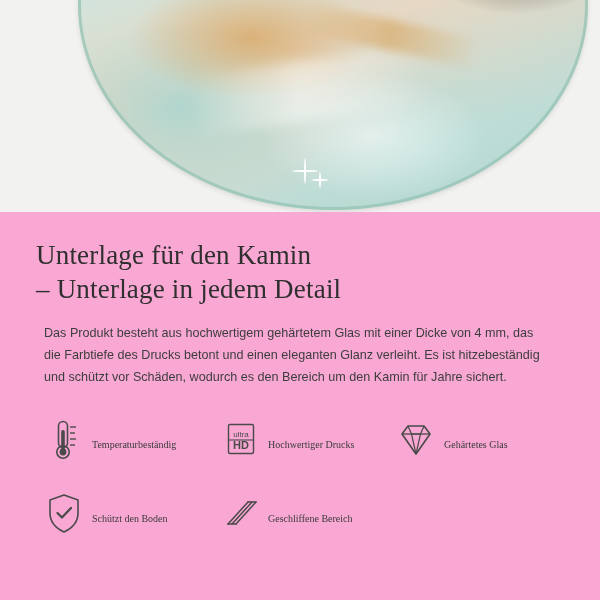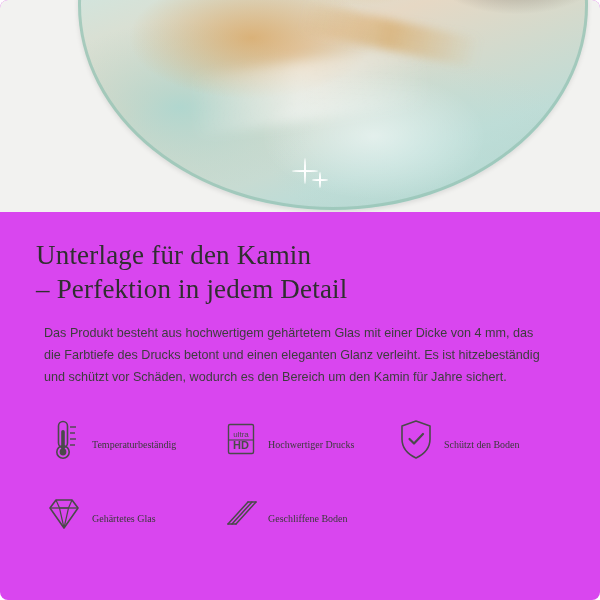--- a/index.html
+++ b/index.html
@@ -10,23 +10,22 @@
     width: 600px;
     height: 600px;
     background: #ffffff;
     font-family: "Liberation Sans", sans-serif;
     overflow: hidden;
   }
   .page {
     position: relative;
     width: 600px;
     height: 600px;
-    background: #d946ef;
+    background: #f9a8d4;
     overflow: hidden;
-    border-radius: 8px;
   }
 
   
   .hero {
     position: relative;
     width: 600px;
     height: 212px;
     background: #f2f2f0;
     overflow: hidden;
   }
@@ -175,21 +174,21 @@
     <div class="hero-streak-1"></div>
     <div class="hero-streak-2"></div>
     <div class="sparkle sparkle-a"></div>
     <div class="sparkle sparkle-b"></div>
   </div>
 
   <div class="content">
 
     <h1 class="headline">
       <span>Unterlage für den Kamin</span>
-      <span class="line2">– Perfektion in jedem Detail</span>
+      <span class="line2">– Unterlage in jedem Detail</span>
     </h1>
 
     <p class="intro">Das Produkt besteht aus hochwertigem gehärtetem Glas mit einer Dicke von 4 mm, das die Farbtiefe des Drucks betont und einen eleganten Glanz verleiht. Es ist hitzebeständig und schützt vor Schäden, wodurch es den Bereich um den Kamin für Jahre sichert.</p>
 
     <div class="features">
 
       <div class="feature">
         <div class="feature-icon">
           <svg width="40" height="44" viewBox="0 0 40 44" fill="none" xmlns="http://www.w3.org/2000/svg">
             <rect x="14.5" y="3.5" width="9" height="26" rx="4.5" stroke="#4a4a4a" stroke-width="1.6"></rect>
@@ -212,50 +211,50 @@
             <text x="24" y="19" text-anchor="middle" font-family="Liberation Sans, sans-serif" font-size="8" fill="#4a4a4a">ultra</text>
             <text x="24" y="31" text-anchor="middle" font-family="Liberation Sans, sans-serif" font-size="11" font-weight="bold" fill="#4a4a4a">HD</text>
             <line x1="11.5" y1="22" x2="36.5" y2="22" stroke="#4a4a4a" stroke-width="1.1"></line>
           </svg>
         </div>
         <div class="feature-label">Hochwertiger Drucks</div>
       </div>
 
       <div class="feature">
         <div class="feature-icon">
-          <svg width="42" height="46" viewBox="0 0 42 46" xmlns="http://www.w3.org/2000/svg">
-            <path d="M21 4 L35 9 V22 C35 31 28.5 37.5 21 41 C13.5 37.5 7 31 7 22 V9 Z" fill="none" stroke="#4a4a4a" stroke-width="1.6" stroke-linejoin="round"></path>
-            <path d="M14.5 22 L19 26.5 L28 17" fill="none" stroke="#4a4a4a" stroke-width="2.2" stroke-linecap="round" stroke-linejoin="round"></path>
-          </svg>
-        </div>
-        <div class="feature-label">Schützt den Boden</div>
-      </div>
-
-      <div class="feature">
-        <div class="feature-icon">
           <svg width="46" height="42" viewBox="0 0 46 42" xmlns="http://www.w3.org/2000/svg">
             <path d="M9 15 L15 7 H31 L37 15 L23 35 Z" fill="none" stroke="#4a4a4a" stroke-width="1.6" stroke-linejoin="round"></path>
             <path d="M9 15 H37" stroke="#4a4a4a" stroke-width="1.3"></path>
             <path d="M15 7 L18.5 15 L23 35" stroke="#4a4a4a" stroke-width="1.2" fill="none"></path>
             <path d="M31 7 L27.5 15 L23 35" stroke="#4a4a4a" stroke-width="1.2" fill="none"></path>
             <path d="M18.5 15 H27.5" stroke="#4a4a4a" stroke-width="1.2"></path>
           </svg>
         </div>
         <div class="feature-label">Gehärtetes Glas</div>
       </div>
 
       <div class="feature">
         <div class="feature-icon">
+          <svg width="42" height="46" viewBox="0 0 42 46" xmlns="http://www.w3.org/2000/svg">
+            <path d="M21 4 L35 9 V22 C35 31 28.5 37.5 21 41 C13.5 37.5 7 31 7 22 V9 Z" fill="none" stroke="#4a4a4a" stroke-width="1.6" stroke-linejoin="round"></path>
+            <path d="M14.5 22 L19 26.5 L28 17" fill="none" stroke="#4a4a4a" stroke-width="2.2" stroke-linecap="round" stroke-linejoin="round"></path>
+          </svg>
+        </div>
+        <div class="feature-label">Schützt den Boden</div>
+      </div>
+
+      <div class="feature">
+        <div class="feature-icon">
           <svg width="44" height="40" viewBox="0 0 44 40" xmlns="http://www.w3.org/2000/svg">
             <path d="M10 30 L30 8" stroke="#4a4a4a" stroke-width="1.5" stroke-linecap="round"></path>
             <path d="M14 30 L34 8" stroke="#4a4a4a" stroke-width="1.5" stroke-linecap="round"></path>
             <path d="M18 30 L38 8" stroke="#4a4a4a" stroke-width="1.5" stroke-linecap="round"></path>
             <path d="M10 30 H18" stroke="#4a4a4a" stroke-width="1.5" stroke-linecap="round"></path>
             <path d="M30 8 H38" stroke="#4a4a4a" stroke-width="1.5" stroke-linecap="round"></path>
           </svg>
         </div>
-        <div class="feature-label">Geschliffene Boden</div>
+        <div class="feature-label">Geschliffene Bereich</div>
       </div>
 
 
     </div>
   </div>
 </div>
 
 </body></html>

